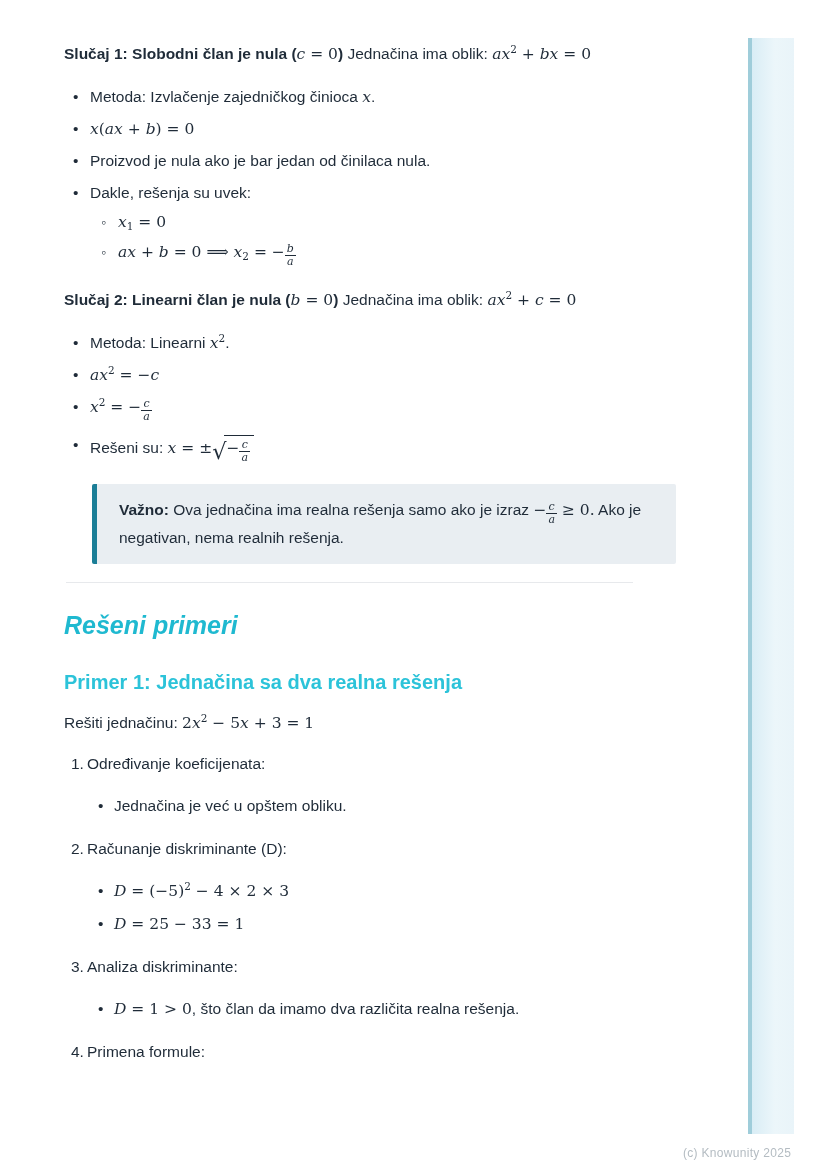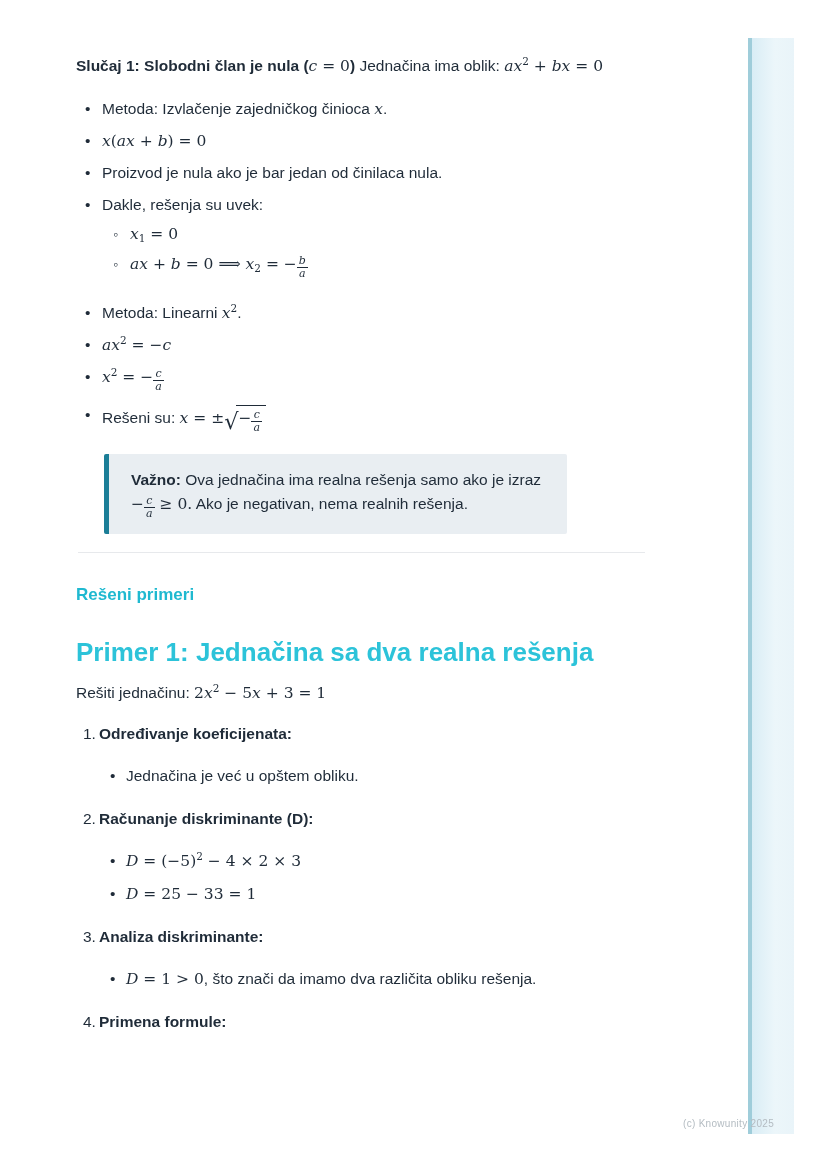--- a/index.html
+++ b/index.html
@@ -4,21 +4,21 @@
 <style>
   html,body{margin:0;padding:0;background:#ffffff;}
   .page{position:relative;width:828px;height:1171px;background:#fff;overflow:hidden;
         font-family:"Liberation Sans",sans-serif;color:var(--text_color,#1f2b38);}
 
   
   .scroll-strip{position:absolute;left:748px;top:38px;width:42px;height:1096px;
         background:linear-gradient(to right,var(--strip_bg_color,#d9edf5),#ecf6fa 55%,#e9f4f9);
         border-left:4px solid var(--strip_edge_color,#9fcdda);z-index:1;}
 
-  .content{position:absolute;left:76px;top:0;width:570px;padding-top:44px;z-index:2;margin-top:12px;}
+  .content{position:absolute;left:64px;top:0;width:570px;padding-top:44px;z-index:2;}
 
   
   .case-title{margin:0;font-size:15.5px;line-height:20px;}
   .case-title .b{font-weight:bold;}
   .case2{margin-top:22px;}
 
   
   .math{font-family:"DejaVu Serif","Liberation Serif",serif;font-size:15.5px;}
   .math .mv{font-style:italic;}
   .math .mt{font-style:normal;}
@@ -32,45 +32,45 @@
 
   
   ul.blist{list-style:none;margin:23px 0 0 0;padding:0;}
   ul.blist>li{position:relative;padding-left:26px;margin-bottom:12px;font-size:15.5px;line-height:20px;}
   ul.blist>li::before{content:"•";position:absolute;left:9px;top:0;font-size:15.5px;}
   ul.sublist{list-style:none;margin:9px 0 0 0;padding:0;}
   ul.sublist>li{position:relative;padding-left:28px;margin-bottom:10px;line-height:20px;}
   ul.sublist>li::before{content:"◦";position:absolute;left:11px;top:0;font-size:14px;}
 
   
-  .callout{box-sizing:border-box;margin:20px 0 0 28px;width:463px;
+  .callout{box-sizing:border-box;margin:20px 0 0 28px;width:584px;
         background:var(--callout_bg_color,#e9eef2);
         border-left:5px solid var(--callout_border_color,#1b7e97);
         padding:14px 20px 14px 22px;font-size:15.5px;line-height:24px;border-radius:2px;}
   .callout .b{font-weight:bold;}
 
   .divider{margin-top:18px;width:567px;border:0;border-top:1px solid var(--divider_color,#e7e9ec);}
 
-  h2.section{margin:28px 0 0 0;font-size:17px;line-height:28px;font-weight:bold;
-        color:var(--accent_color,#1fb9d0);}
-  h3.example{margin:31px 0 0 0;font-size:26px;line-height:24px;font-weight:bold;
+  h2.section{margin:28px 0 0 0;font-size:25px;line-height:28px;font-weight:bold;
+        color:var(--accent_color,#1fb9d0);font-style:italic;}
+  h3.example{margin:31px 0 0 0;font-size:20px;line-height:24px;font-weight:bold;
         color:var(--accent_light_color,#2cc3d9);}
 
   .task{margin:18px 0 0 0;font-size:15.5px;line-height:22px;}
 
   
   ol.steps{list-style:none;margin:20px 0 0 0;padding:0;}
   ol.steps>li{margin-bottom:23px;font-size:15.5px;line-height:20px;}
   ol.steps .onum{display:inline-block;min-width:16px;margin-left:7px;}
-  ol.steps .stitle{font-weight:bold;}
+  ol.steps .stitle{font-weight:normal;}
   ol.steps ul.sb{list-style:none;margin:22px 0 0 0;padding:0;}
   ol.steps ul.sb>li{position:relative;padding-left:50px;margin-bottom:13px;line-height:20px;}
   ol.steps ul.sb>li::before{content:"•";position:absolute;left:34px;top:0;font-size:15.5px;}
 
-  .footer{position:absolute;left:683px;top:1118px;z-index:3;font-size:10px;
+  .footer{position:absolute;left:683px;top:1146px;z-index:3;font-size:12px;
         letter-spacing:0.3px;color:var(--footer_color,#b4bcc2);}
 </style>
 </head>
 <body>
 
 <div class="page">
 
   <div class="scroll-strip"></div>
 
   <main class="content">
@@ -82,20 +82,21 @@
       <li><span class="math"><span class="mv">x</span><span class="mt">(</span><span class="mv">ax</span><span class="mt"> + </span><span class="mv">b</span><span class="mt">) = 0</span></span></li>
       <li>Proizvod je nula ako je bar jedan od činilaca nula.</li>
       <li><span>Dakle, rešenja su uvek:</span>
         <ul class="sublist">
           <li><span class="math"><span class="mv">x</span><span class="msub">1</span><span class="mt"> = 0</span></span></li>
           <li><span class="math"><span class="mv">ax</span><span class="mt"> + </span><span class="mv">b</span><span class="mt"> = 0  ⟹  </span><span class="mv">x</span><span class="msub">2</span><span class="mt"> = −</span><span class="mfrac"><span class="fn">b</span><span class="fd">a</span></span></span></li>
         </ul>
       </li>
     </ul>
 
+    <p class="case-title case2"><span class="b">Slučaj 2: Linearni član je nula (</span><span class="math"><span class="mv">b</span><span class="mt"> = 0</span></span><span class="b">)</span><span> Jednačina ima oblik: </span><span class="math"><span class="mv">ax</span><span class="msup">2</span><span class="mt"> + </span><span class="mv">c</span><span class="mt"> = 0</span></span></p>
 
     <ul class="blist">
       <li><span class="b">Metoda:</span><span> Linearni </span><span class="math"><span class="mv">x</span><span class="msup">2</span></span><span>.</span></li>
       <li><span class="math"><span class="mv">ax</span><span class="msup">2</span><span class="mt"> = −</span><span class="mv">c</span></span></li>
       <li><span class="math"><span class="mv">x</span><span class="msup">2</span><span class="mt"> = −</span><span class="mfrac"><span class="fn">c</span><span class="fd">a</span></span></span></li>
       <li><span>Rešeni su: </span><span class="math"><span class="mv">x</span><span class="mt"> = ±</span><span class="msqrt">√</span><span class="mrad"><span class="mt">−</span><span class="mfrac"><span class="fn">c</span><span class="fd">a</span></span></span></span></li>
     </ul>
 
     <div class="callout"><span class="b">Važno:</span><span> Ova jednačina ima realna rešenja samo ako je izraz </span><span class="math"><span class="mt">−</span><span class="mfrac"><span class="fn">c</span><span class="fd">a</span></span><span class="mt"> ≥ 0.</span></span><span> Ako je negativan, nema realnih rešenja.</span></div>
 
@@ -117,21 +118,21 @@
 
       <li><span class="onum">2.</span><span class="stitle">Računanje diskriminante (D):</span>
         <ul class="sb">
           <li><span class="math"><span class="mv">D</span><span class="mt"> = (−5)</span><span class="msup">2</span><span class="mt"> − 4 × 2 × 3</span></span></li>
           <li><span class="math"><span class="mv">D</span><span class="mt"> = 25 − 33 = 1</span></span></li>
         </ul>
       </li>
 
       <li><span class="onum">3.</span><span class="stitle">Analiza diskriminante:</span>
         <ul class="sb">
-          <li><span class="math"><span class="mv">D</span><span class="mt"> = 1 &gt; 0</span></span><span>, što znači da imamo dva različita obliku rešenja.</span></li>
+          <li><span class="math"><span class="mv">D</span><span class="mt"> = 1 &gt; 0</span></span><span>, što član da imamo dva različita realna rešenja.</span></li>
         </ul>
       </li>
 
       <li><span class="onum">4.</span><span class="stitle">Primena formule:</span></li>
 
     </ol>
 
   </main>
 
   <div class="footer">(c) Knowunity 2025</div>

